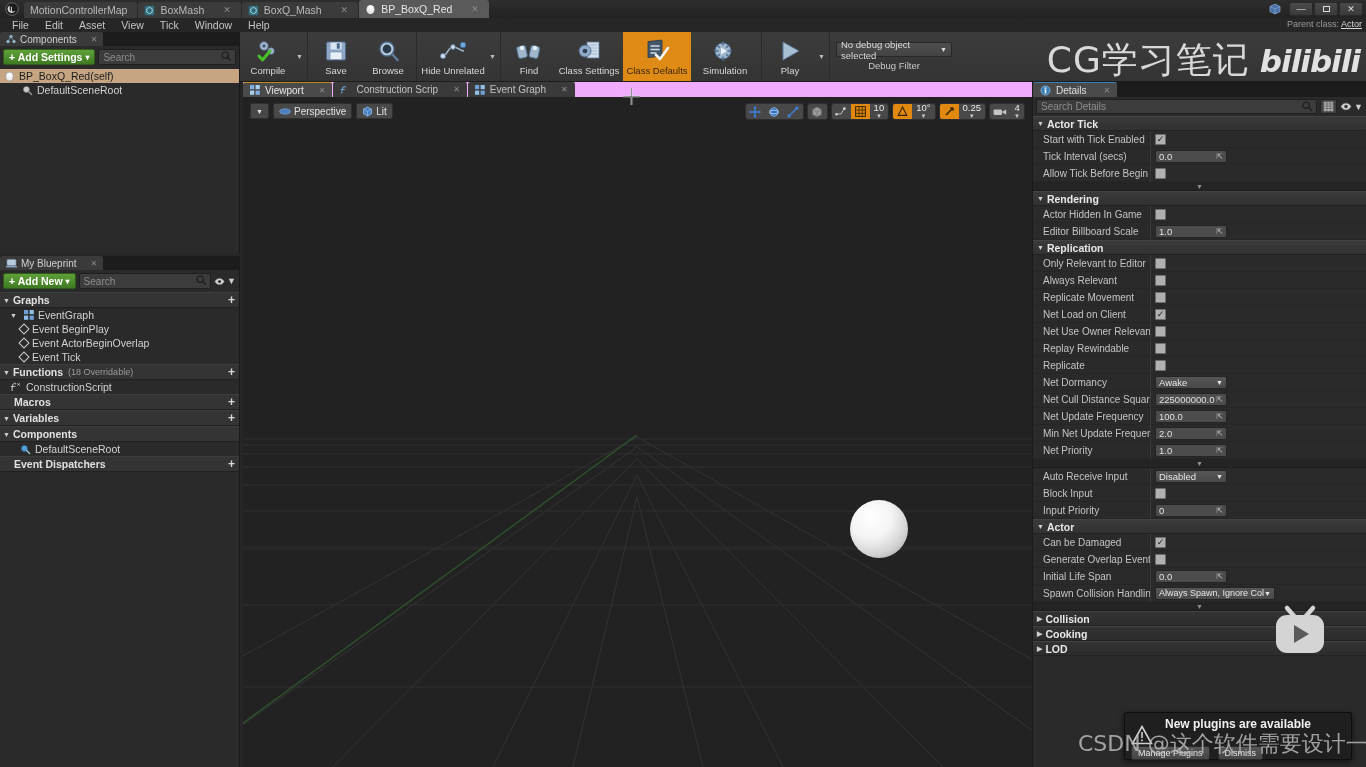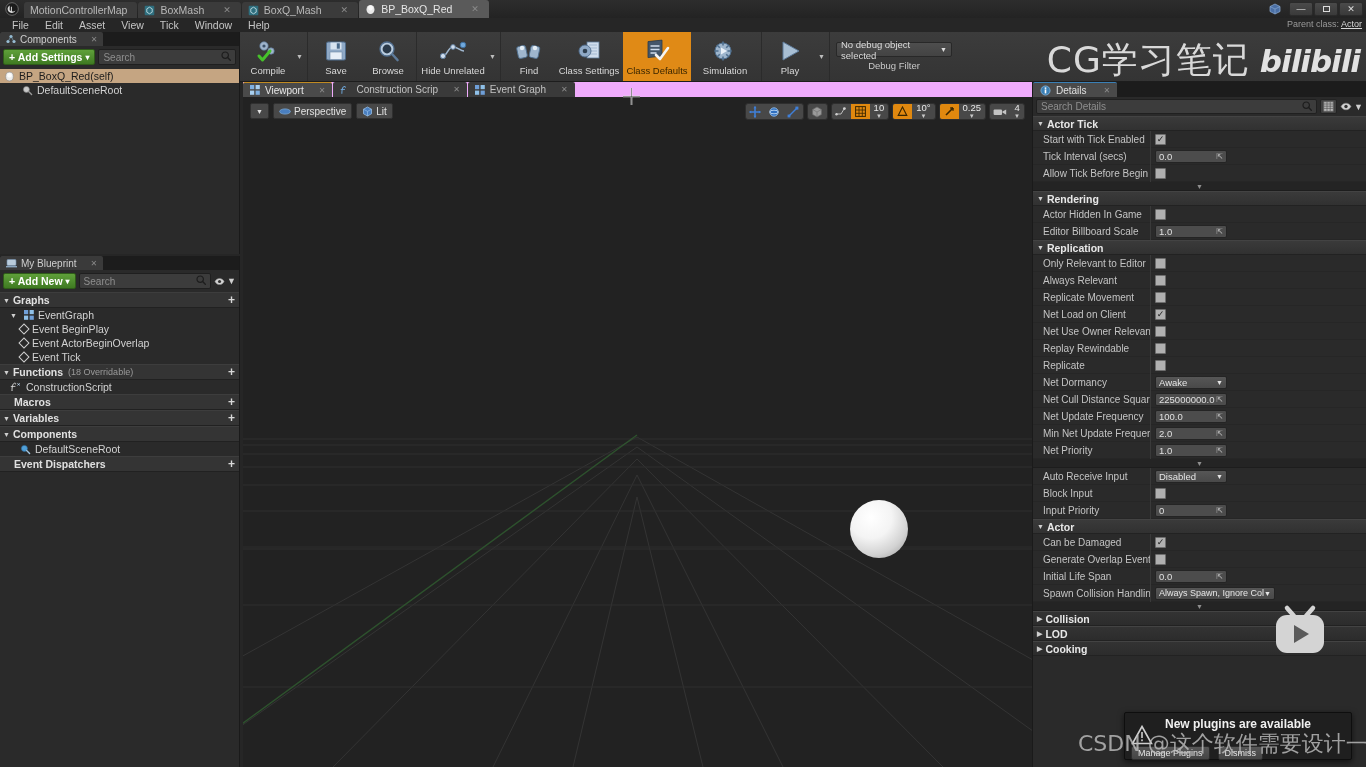--- a/index.html
+++ b/index.html
@@ -984,25 +984,25 @@
       </div>
     </div>
     <div class="expander">▼</div>
 
     <div class="dsec collapsed">
       <span class="tri">▶</span>
       <span>Collision</span>
     </div>
     <div class="dsec collapsed">
       <span class="tri">▶</span>
-      <span>LOD</span>
+      <span>Cooking</span>
     </div>
     <div class="dsec collapsed">
       <span class="tri">▶</span>
-      <span>Cooking</span>
+      <span>LOD</span>
     </div>
 
   </div>
 
   <div class="wm-bili-tv">
     <svg width="60" height="55" viewBox="0 0 60 55">
       <path d="M17 4 L24 12 M43 4 L36 12" stroke="#d4d4d4" stroke-width="4.5" stroke-linecap="round" fill="none"></path>
       <rect x="6" y="11" width="48" height="38" rx="11" fill="#d4d4d4"></rect>
       <path d="M24 21 L39 30 L24 39 Z" fill="#5a5a5a"></path>
     </svg>

